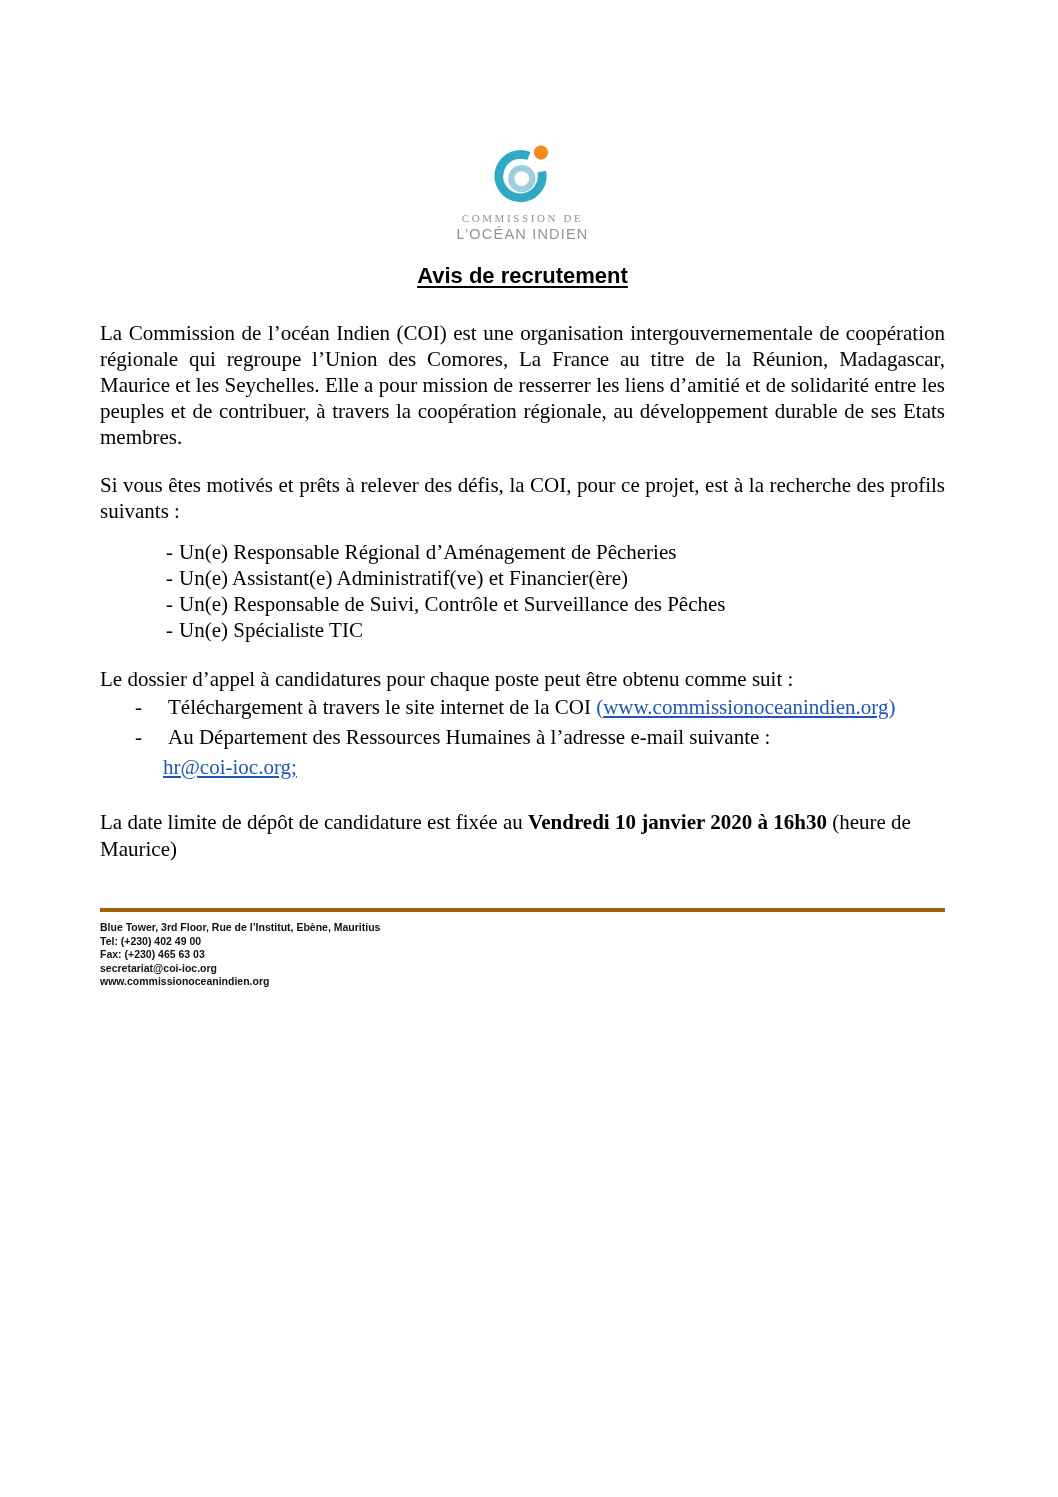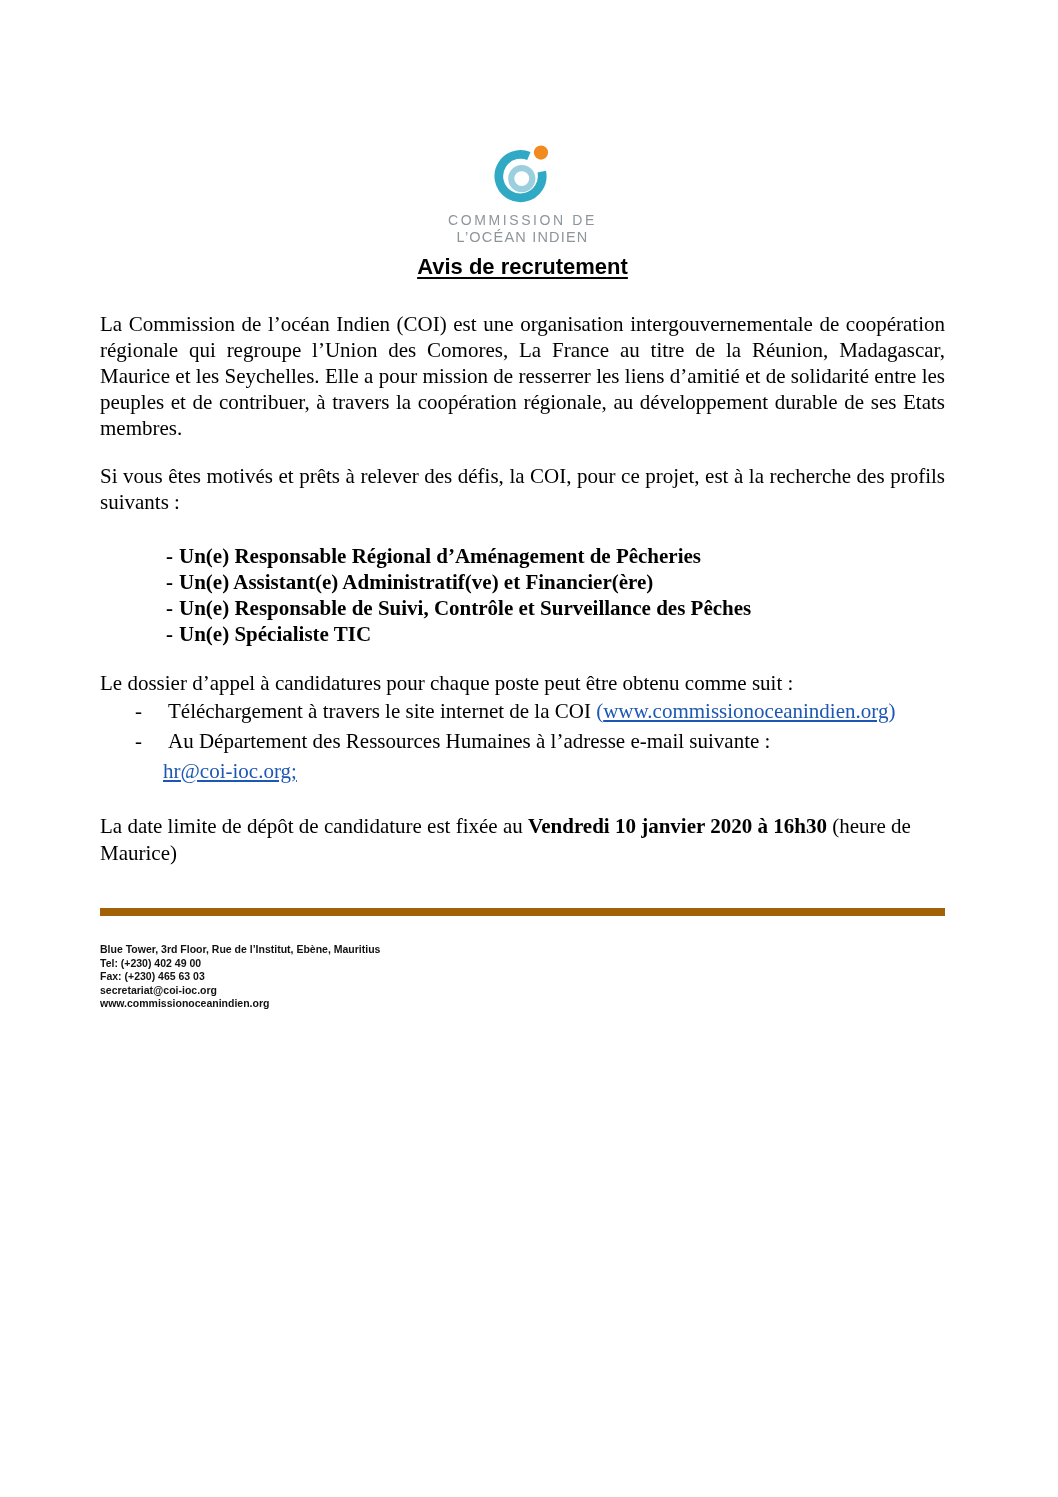--- a/index.html
+++ b/index.html
@@ -24,53 +24,53 @@
     padding:0 113px 0 100px;
   }
   
   .logo-block{
     padding-top:142px;
     text-align:center;
     line-height:1;
   }
   .logo-mark{display:inline-block;width:62px;height:62px;}
   .logo-line1{
-    font-family:Liberation Sans, sans-serif;
-    font-size:14px;letter-spacing:2.6px;
+    font-family:Liberation Serif, serif;
+    font-size:11px;letter-spacing:2.6px;
     color:var(--logo-text);
     margin-top:6px;
   }
   .logo-line2{
     font-family:"Liberation Sans",sans-serif;
     font-size:14.5px;letter-spacing:1.2px;
     color:var(--logo-text);
     margin-top:3px;
   }
   
   .doc-title{
-    margin-top:9px;
+    margin-top:21px;
     text-align:center;
     font-family:"Liberation Sans",sans-serif;
     font-size:22px;font-weight:700;
     text-decoration:underline;
     text-underline-offset:3px;
   }
   
   .para{
     font-size:21px;
     line-height:26px;
     text-align:justify;
     margin-top:22px;
   }
   .para.first{margin-top:31px;}
   
   .positions{
-    margin-top:28px;
+    margin-top:15px;
     padding-left:66px;
-    font-weight:700;
+    font-weight:400;
     font-size:21px;
     line-height:26px;
   }
   .position-item{white-space:nowrap;}
   .position-item .dash{margin-right:6px;}
   
   .dossier-intro{
     font-size:21px;line-height:26px;
     margin-top:23px;
   }
@@ -98,22 +98,22 @@
   .deadline{
     margin-top:27px;
     font-size:21px;line-height:27px;
     text-align:left;
   }
   
   .footer{
     position:absolute;
     left:100px;right:113px;
     top:908px;
-    border-top:8px solid #a16207;
-    padding-top:27px;
+    border-top:4px solid #a16207;
+    padding-top:9px;
     font-family:"Liberation Sans",sans-serif;
     font-size:10.5px;
     line-height:13.5px;
     font-weight:700;
     color:#111;
   }
 </style>
 </head>
 <body>
 

